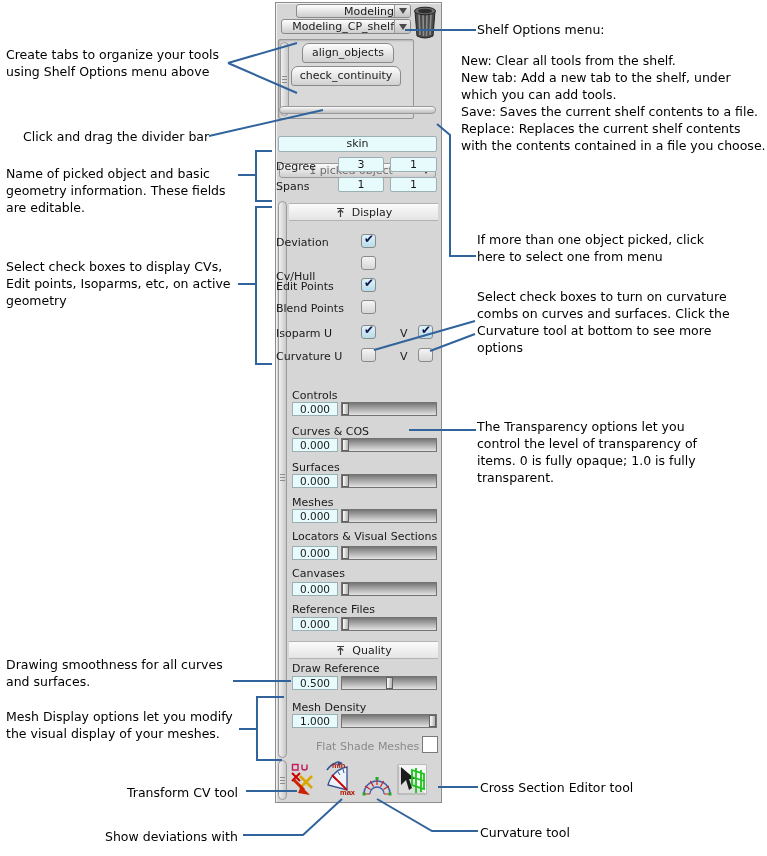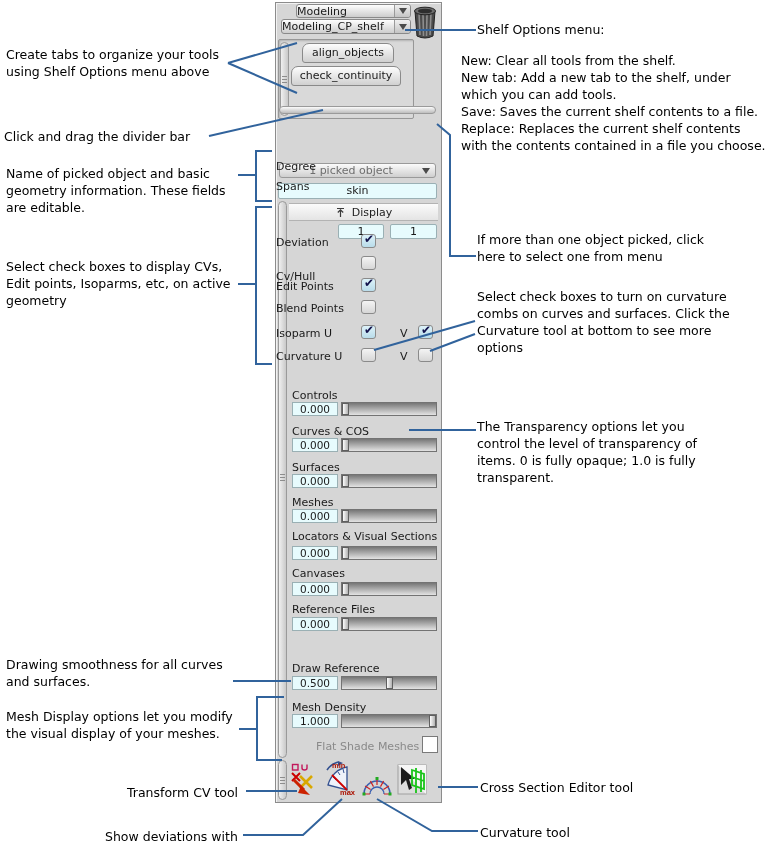--- a/index.html
+++ b/index.html
@@ -15,21 +15,21 @@
 
   
   .panel{position:absolute;left:275px;top:2px;width:165px;height:799px;
          background:#d6d6d6;border:1px solid #8c8c8c;
          box-shadow:inset 1px 1px 0 #f2f2f2;z-index:10;font-size:11px;color:#1a1a1a;}
   .panel *{box-sizing:border-box;}
 
   .dd{position:absolute;display:flex;align-items:stretch;
       background:linear-gradient(#fefefe,#cdcdcd);border:1px solid #8a8a8a;
       border-radius:3px;}
-  .dd .lbl{flex:1;text-align:left;line-height:13px;}
+  .dd .lbl{flex:1;text-align:right;line-height:13px;}
   .dd .arrbtn{width:16px;border-left:1px solid #9a9a9a;display:flex;align-items:center;
       justify-content:center;background:linear-gradient(#f0f0f0,#c4c4c4);border-radius:0 3px 3px 0;}
   .tri{width:0;height:0;border-left:4px solid transparent;border-right:4px solid transparent;
        border-top:6px solid #4a4a4a;}
 
   .tabsbox{position:absolute;left:2px;top:36px;width:136px;height:80px;
            border:1px solid #979797;border-radius:2px;background:#d9d9d9;
            box-shadow:inset 1px 1px 2px rgba(0,0,0,.18);}
   .vstrip{position:absolute;background:linear-gradient(90deg,#f0f0f0,#c9c9c9);
           border:1px solid #9a9a9a;border-radius:5px;}
@@ -40,21 +40,21 @@
        line-height:18px;height:20px;}
   .divider{position:absolute;left:3px;top:103px;width:157px;height:8px;
        background:linear-gradient(#fbfbfb,#bdbdbd);border:1px solid #9a9a9a;border-radius:4px;}
   .pickedbar{position:absolute;left:3px;top:116px;width:157px;height:15px;
        background:linear-gradient(#fbfbfb,#cfcfcf);border:1px solid #9a9a9a;border-radius:3px;
        display:flex;align-items:center;margin-top:44px;}
   .pickedbar .lbl{flex:1;text-align:center;color:#6e6e6e;}
   .pickedbar .tri{margin-right:5px;}
 
   .cyfield{position:absolute;background:#e7fbfd;border:1px solid #9ab0b4;
-       text-align:center;border-radius:2px;line-height:13px;margin-top:47px;}
+       text-align:center;border-radius:2px;line-height:13px;}
   .rlabel{position:absolute;text-align:left;}
   .glabel{position:absolute;color:#8a8a8a;}
 
   .sech{position:absolute;left:13px;width:149px;height:18px;
         background:linear-gradient(#fbfbfb,#e4e4e4);border-top:1px solid #b3b3b3;
         border-bottom:1px solid #b3b3b3;display:flex;align-items:center;
         justify-content:center;gap:6px;color:#222;}
 
   .cb{position:absolute;width:15px;height:14px;border:1px solid #8a8a8a;border-radius:3px;
       background:linear-gradient(#f4f4f4,#d6d6d6);}
@@ -72,21 +72,21 @@
   .sl-thumb{position:absolute;top:0;width:7px;height:12px;
       background:linear-gradient(90deg,#fdfdfd,#b2b2b2);border:1px solid #5f5f5f;}
 
   .toolbtn{position:absolute;background:transparent;border:none;padding:0;cursor:pointer;}
 </style>
 </head>
 <body>
 
 <div class="ann" style="left:6px;top:46px">Create tabs to organize your tools
 using Shelf Options menu above</div>
-<div class="ann" style="left:4px;top:128px">Click and drag the divider bar</div>
+<div class="ann" style="left:23px;top:128px">Click and drag the divider bar</div>
 <div class="ann" style="left:6px;top:165px">Name of picked object and basic
 geometry information. These fields
 are editable.</div>
 <div class="ann" style="left:6px;top:258px">Select check boxes to display CVs,
 Edit points, Isoparms, etc, on active
 geometry</div>
 <div class="ann" style="left:6px;top:656px">Drawing smoothness for all curves
 and surfaces.</div>
 <div class="ann" style="left:6px;top:708px">Mesh Display options let you modify
 the visual display of your meshes.</div>
@@ -232,20 +232,26 @@
       </span>
   </div>
   <span class="sl-label" style="top:600px">Reference Files</span>
   <div class="slider" style="top:614px">
     <span class="sl-field">0.000</span>
     <span class="sl-track">
         <span class="sl-thumb" style="left: 0px;"></span>
       </span>
   </div>
 
+  <div class="sech" style="top:638px">
+    <svg width="11" height="11" viewBox="0 0 11 11">
+      <path d="M2 1.5 H9 M5.5 3 V10 M2.8 5.5 L5.5 2.8 L8.2 5.5" stroke="#3a3a3a" stroke-width="1.2" fill="none"></path>
+    </svg>
+    <span>Quality</span>
+  </div>
   <span class="sl-label" style="top:659px">Draw Reference</span>
   <div class="slider" style="top:673px">
     <span class="sl-field">0.500</span>
     <span class="sl-track">
         <span class="sl-thumb" style="left: 44px;"></span>
       </span>
   </div>
   <span class="sl-label" style="top:698px">Mesh Density</span>
   <div class="slider" style="top:711px">
     <span class="sl-field">1.000</span>

